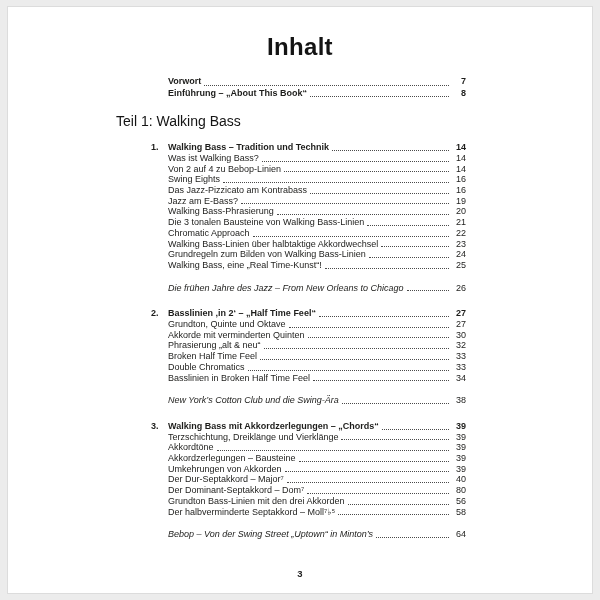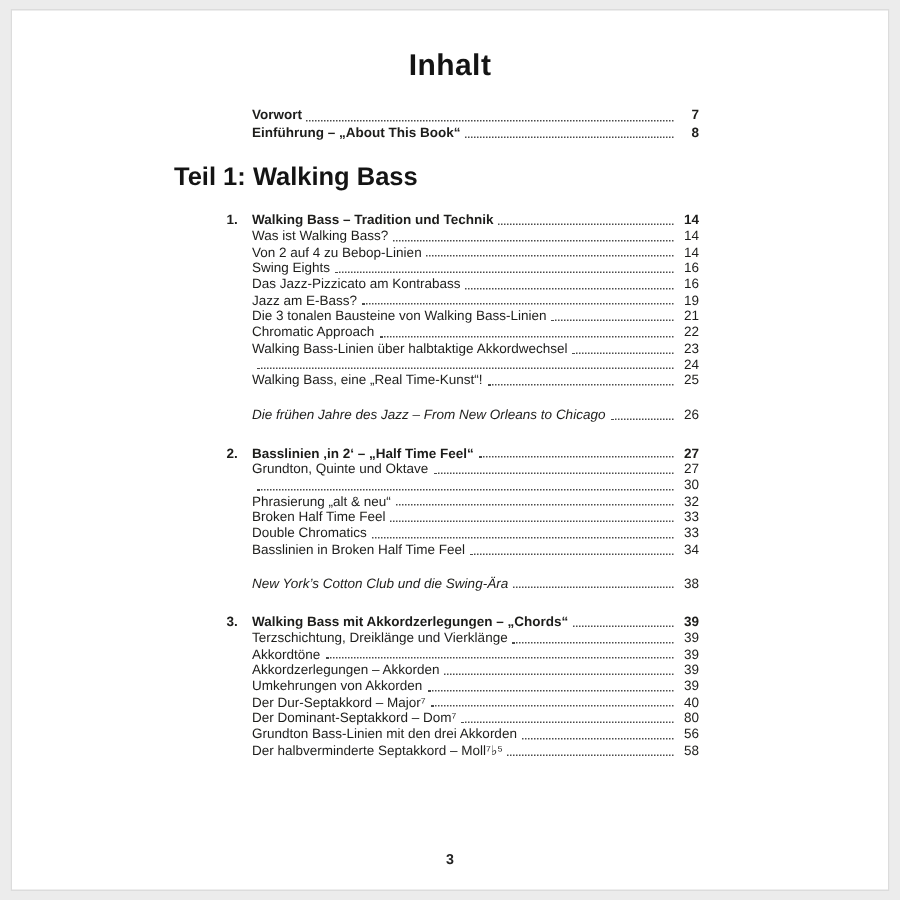--- a/index.html
+++ b/index.html
@@ -13,30 +13,30 @@
   .sheet{
     position:absolute;left:7px;top:6px;
     width:586px;height:588px;
     background:#ffffff;
     border:1px solid #dcdcdc;
     box-sizing:border-box;
     overflow:hidden;
   }
   .title{
     text-align:center;
-    font-size:20px;
+    font-size:24px;
     font-weight:bold;
     margin:26px 0 15px 0;
     letter-spacing:0.3px;
     color:#141414;
   }
   .frontmatter{margin-left:160px;width:298px;}
   .frontmatter .row{line-height:11.6px;}
   .part-heading{
-    font-size:17px;font-weight:bold;
+    font-size:14px;font-weight:normal;
     margin:14px 0 13px 108px;color:#141414;
   }
   .sections{margin-left:143px;width:315px;}
   .row{
     display:flex;align-items:flex-end;
     font-size:9px;line-height:10.7px;
     white-space:nowrap;
   }
   .row .num{flex:none;width:17px;font-weight:bold;}
   .row.indent{padding-left:17px;}
@@ -105,35 +105,41 @@
           <span class="label">Das Jazz-Pizzicato am Kontrabass</span>
           <span class="leader"></span>
           <span class="pagenum">16</span>
         </div>
         <div class="row indent">
           <span class="label">Jazz am E-Bass?</span>
           <span class="leader"></span>
           <span class="pagenum">19</span>
         </div>
         <div class="row indent">
+          <span class="label">Walking Bass-Phrasierung</span>
+          <span class="leader"></span>
+          <span class="pagenum">20</span>
+        </div>
+        <div class="row indent">
           <span class="label">Die 3 tonalen Bausteine von Walking Bass-Linien</span>
           <span class="leader"></span>
           <span class="pagenum">21</span>
         </div>
         <div class="row indent">
           <span class="label">Chromatic Approach</span>
           <span class="leader"></span>
           <span class="pagenum">22</span>
         </div>
         <div class="row indent">
           <span class="label">Walking Bass-Linien über halbtaktige Akkordwechsel</span>
           <span class="leader"></span>
           <span class="pagenum">23</span>
         </div>
         <div class="row indent">
+          <span class="label">Grundregeln zum Bilden von Walking Bass-Linien</span>
           <span class="leader"></span>
           <span class="pagenum">24</span>
         </div>
         <div class="row indent">
           <span class="label">Walking Bass, eine „Real Time-Kunst“!</span>
           <span class="leader"></span>
           <span class="pagenum">25</span>
         </div>
         <div class="row italic indent footer-row">
           <span class="label">Die frühen Jahre des Jazz – From New Orleans to Chicago</span>
@@ -147,20 +153,21 @@
           <span class="label">Basslinien ‚in 2‘ – „Half Time Feel“</span>
           <span class="leader"></span>
           <span class="pagenum">27</span>
         </div>
         <div class="row indent">
           <span class="label">Grundton, Quinte und Oktave</span>
           <span class="leader"></span>
           <span class="pagenum">27</span>
         </div>
         <div class="row indent">
+          <span class="label">Akkorde mit verminderten Quinten</span>
           <span class="leader"></span>
           <span class="pagenum">30</span>
         </div>
         <div class="row indent">
           <span class="label">Phrasierung „alt &amp; neu“</span>
           <span class="leader"></span>
           <span class="pagenum">32</span>
         </div>
         <div class="row indent">
           <span class="label">Broken Half Time Feel</span>
@@ -194,21 +201,21 @@
           <span class="label">Terzschichtung, Dreiklänge und Vierklänge</span>
           <span class="leader"></span>
           <span class="pagenum">39</span>
         </div>
         <div class="row indent">
           <span class="label">Akkordtöne</span>
           <span class="leader"></span>
           <span class="pagenum">39</span>
         </div>
         <div class="row indent">
-          <span class="label">Akkordzerlegungen – Akkorden</span>
+          <span class="label">Akkordzerlegungen – Bausteine</span>
           <span class="leader"></span>
           <span class="pagenum">39</span>
         </div>
         <div class="row indent">
           <span class="label">Umkehrungen von Akkorden</span>
           <span class="leader"></span>
           <span class="pagenum">39</span>
         </div>
         <div class="row indent">
           <span class="label">Der Dur-Septakkord – Major⁷</span>
@@ -222,18 +229,23 @@
         </div>
         <div class="row indent">
           <span class="label">Grundton Bass-Linien mit den drei Akkorden</span>
           <span class="leader"></span>
           <span class="pagenum">56</span>
         </div>
         <div class="row indent">
           <span class="label">Der halbverminderte Septakkord – Moll⁷♭⁵</span>
           <span class="leader"></span>
           <span class="pagenum">58</span>
+        </div>
+        <div class="row italic indent footer-row">
+          <span class="label">Bebop – Von der Swing Street „Uptown“ in Minton’s</span>
+          <span class="leader"></span>
+          <span class="pagenum">64</span>
         </div>
       </div>
     </div>
 
   <div class="pageno">3</div>
 </div>
 
 </body></html>

